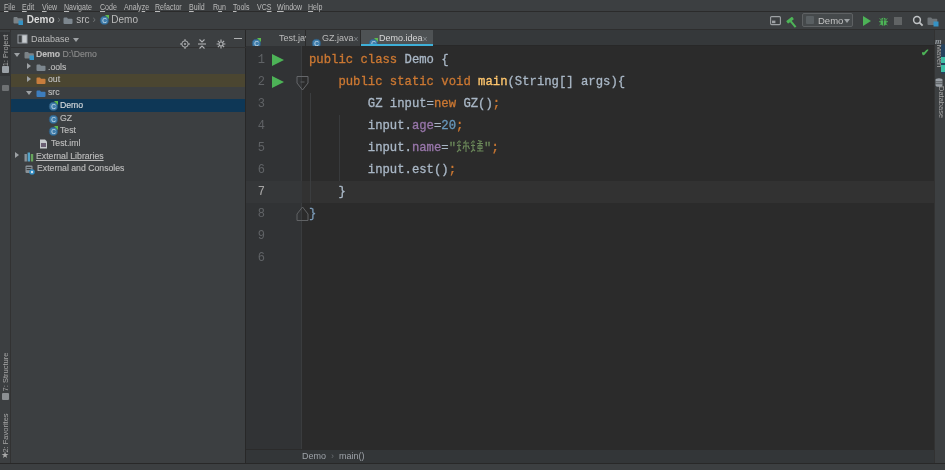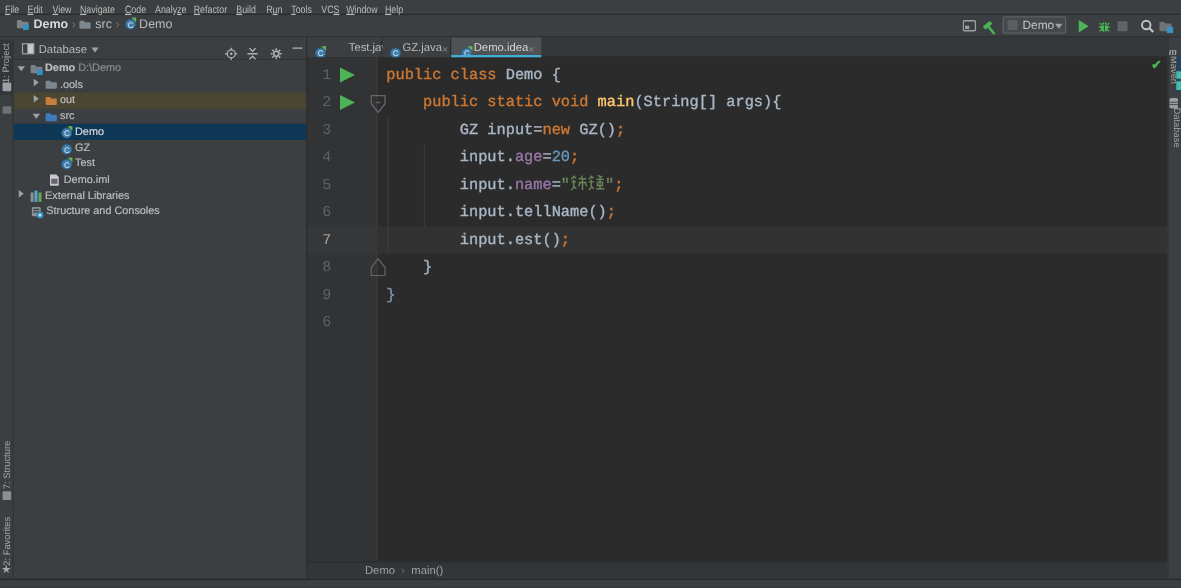--- a/index.html
+++ b/index.html
@@ -179,36 +179,36 @@
           <circle cx="5.4" cy="5.4" r="4.1" fill="none" stroke="#2e5a7c" stroke-width="0.7"></circle>
           <text x="5.5" y="8" font-size="6.5" font-family="Liberation Sans" fill="#d8e5ee" text-anchor="middle">C</text>
           <path d="M6.2 0 L10 0 L10 3.8 Z" fill="#5fb94e"></path>
           <path d="M6.2 0 L10 3.8 L10 0 Z" fill="#5fb94e"></path>
         </svg></span>
       <span class="abs" style="left:49px;top:77.2px;line-height:11px;">Test</span>
       <span class="abs" style="left:28px;top:90.4px;"><svg width="9" height="10" viewBox="0 0 9 10" style="display:inline-block;vertical-align:middle;">
           <path d="M1 0.5 H6 L8 2.5 V9.5 H1 Z" fill="#c6cacd"></path>
           <rect x="2" y="4" width="5" height="4" fill="#6b5f74"></rect>
         </svg></span>
-      <span class="abs" style="left:40px;top:89.9px;line-height:11px;">Demo.iml</span>
+      <span class="abs" style="left:40px;top:89.9px;line-height:11px;">Test.iml</span>
       <span class="abs" style="left:4px;top:104.1px;width:0;height:0;border-top:3.5px solid transparent;border-bottom:3.5px solid transparent;border-left:4.5px solid #9da1a4;"></span>
       <span class="abs" style="left:13px;top:103.1px;"><svg width="10" height="10" viewBox="0 0 10 10" style="display:inline-block;vertical-align:middle;">
           <rect x="0.5" y="2" width="2.4" height="7.5" fill="#8a9298"></rect>
           <rect x="3.6" y="0.5" width="2.4" height="9" fill="#55a4c9"></rect>
           <rect x="6.8" y="2" width="2.4" height="7.5" fill="#67a55c"></rect>
         </svg></span>
-      <span class="abs" style="left:25px;top:102.6px;line-height:11px;">External Libraries</span>
+      <span class="abs" style="left:25px;top:102.6px;line-height:11px;text-decoration:underline;">External Libraries</span>
       <span class="abs" style="left:14px;top:115.80000000000001px;"><svg width="10" height="10" viewBox="0 0 10 10" style="display:inline-block;vertical-align:middle;">
           <rect x="0.5" y="0.5" width="7" height="7.5" rx="1" fill="#8a9298"></rect>
           <rect x="1.6" y="2" width="4.8" height="1.1" fill="#3c3f41"></rect>
           <rect x="1.6" y="4" width="4.8" height="1.1" fill="#3c3f41"></rect>
           <circle cx="7" cy="7" r="2.8" fill="#2f8bc0"></circle>
           <circle cx="7" cy="7" r="1.2" fill="#d5e4ef"></circle>
         </svg></span>
-      <span class="abs" style="left:26px;top:115.30000000000001px;line-height:11px;">Structure and Consoles</span>
+      <span class="abs" style="left:26px;top:115.30000000000001px;line-height:11px;">External and Consoles</span>
     </div>
 
   <div class="abs" style="left:246px;top:30px;width:688px;height:16px;background:#35383a;border-bottom:1px solid #282828;"></div>
   <div class="abs" id="tabs" style="left:246px;top:30px;width:688px;height:16px;">
   <div class="abs" style="left:0;top:0;width:60px;height:16px;background:#3c3f41;border-right:1px solid #2b2b2b;"></div>
   <span class="abs" style="left:5px;top:3px;"><svg width="10" height="10" viewBox="0 0 10 10" style="display:inline-block;vertical-align:middle;">
           <circle cx="5.4" cy="5.4" r="4.1" fill="#3f7dab"></circle>
           <circle cx="5.4" cy="5.4" r="4.1" fill="none" stroke="#2e5a7c" stroke-width="0.7"></circle>
           <text x="5.5" y="8" font-size="6.5" font-family="Liberation Sans" fill="#d8e5ee" text-anchor="middle">C</text>
           <path d="M6.2 0 L10 0 L10 3.8 Z" fill="#5fb94e"></path>
@@ -266,34 +266,34 @@
   <div class="abs" style="left:339px;top:115px;width:1px;height:66px;background:#383a3c;"></div>
 
   <div class="abs" id="code" style="left:309px;top:49px;font-family:'Liberation Mono',monospace;font-size:12.25px;line-height:22px;color:#a9b7c6;white-space:pre;-webkit-text-stroke:0.3px;"><div><span style="color:#cc7832">public class</span> Demo {</div><div>    <span style="color:#cc7832">public static void</span> <span style="color:#ffc66d">main</span>(String[] args){</div><div>        GZ input=<span style="color:#cc7832">new</span> GZ()<span style="color:#cc7832">;</span></div><div>        input.<span style="color:#9876aa">age</span>=<span style="color:#6897bb">20</span><span style="color:#cc7832">;</span></div><div>        input.<span style="color:#9876aa">name</span>=<span style="color:#6a8759">"</span><svg width="14" height="13" viewBox="0 0 14 13" style="display:inline-block;vertical-align:-2px;">
           <g stroke="#6a8759" stroke-width="1.1" fill="none">
             <path d="M3.5 0.5 L1 3.5 M3 2 H5 M1 5.5 H5 M3 3.5 V10 L1 12 M3 9 L5 11 M7 3 H13 M10 0.5 L8.5 3 M10 3 V12 M7 6 H13 M8 6 L7 9 M12 6 L13.5 9"></path>
           </g>
         </svg><svg width="14" height="13" viewBox="0 0 14 13" style="display:inline-block;vertical-align:-2px;">
           <g stroke="#6a8759" stroke-width="1.1" fill="none">
             <path d="M3.5 0.5 L1 3.5 M3 2 H5 M1 5.5 H5 M3 3.5 V10 L1 12 M3 9 L5 11 M8 0.5 L12 1.5 M7 3.5 H13 M10 1.5 V11 M8 5.5 H12 M8 5.5 V8.5 H12 V5.5 M7 11 H13.5"></path>
           </g>
-        </svg><span style="color:#6a8759">"</span><span style="color:#cc7832">;</span></div><div>        input.tellName()<span style="color:#cc7832">;</span></div><div>        input.est()<span style="color:#cc7832">;</span></div><div>    }</div><div><span style="color:#7a99b5">}</span></div></div>
+        </svg><span style="color:#6a8759">"</span><span style="color:#cc7832">;</span></div><div>        input.est()<span style="color:#cc7832">;</span></div><div>    }</div><div><span style="color:#7a99b5">}</span></div></div>
 
   <svg class="abs" style="left:296px;top:76px;" width="13" height="15" viewBox="0 0 13 15">
     <path d="M1 0.5 H12 V7 L6.5 14 L1 7 Z" fill="none" stroke="#65676a" stroke-width="1"></path>
     <line x1="4.5" y1="6" x2="8.5" y2="6" stroke="#56585a" stroke-width="1.2"></line>
   </svg>
   <svg class="abs" style="left:296px;top:206px;" width="13" height="15" viewBox="0 0 13 15">
     <path d="M1 14.5 H12 V8 L6.5 1 L1 8 Z" fill="none" stroke="#606264" stroke-width="1"></path>
   </svg>
 
   <div class="abs" style="left:921px;top:48px;width:12px;height:10px;color:#4db357;font-size:10px;line-height:10px;font-weight:bold;">✔</div>
 
   <div class="abs" style="left:246px;top:449px;width:688px;height:14px;background:#333638;border-top:1px solid #2b2b2b;"></div>
-  <div class="abs" style="left:292px;top:450px;height:13px;font-size:9px;color:#9da2a8;line-height:13px;">Demo&nbsp;&nbsp;<span style="color:#6a6e72;">›</span>&nbsp;&nbsp;main()</div>
+  <div class="abs" style="left:302px;top:450px;height:13px;font-size:9px;color:#9da2a8;line-height:13px;">Demo&nbsp;&nbsp;<span style="color:#6a6e72;">›</span>&nbsp;&nbsp;main()</div>
 
   <div class="abs" style="left:934px;top:30px;width:11px;height:433px;background:#3c3f41;border-left:1px solid #323232;"></div>
   <div class="abs" style="left:935px;top:36px;width:10px;height:9px;color:#9aa0a6;font-size:8.5px;font-style:italic;font-weight:bold;font-family:'Liberation Serif',serif;">m</div>
   <div class="abs" style="left:925px;top:51px;width:28px;height:10px;transform:rotate(90deg);font-size:7.5px;color:#a6a6a6;text-align:center;">Maven</div>
   <div class="abs" style="left:941px;top:44px;width:4px;height:30px;background:#25425e;border-radius:2px;"></div>
   <div class="abs" style="left:941px;top:57px;width:4px;height:6px;background:#3fbfa6;"></div>
   <div class="abs" style="left:941px;top:65px;width:4px;height:7px;background:#3fbfa6;"></div>
   <svg class="abs" style="left:935px;top:78px;" width="8" height="9" viewBox="0 0 8 9">
     <ellipse cx="4" cy="1.7" rx="3.4" ry="1.5" fill="#9aa0a6"></ellipse>
     <rect x="0.6" y="1.7" width="6.8" height="5.6" fill="#9aa0a6"></rect>

